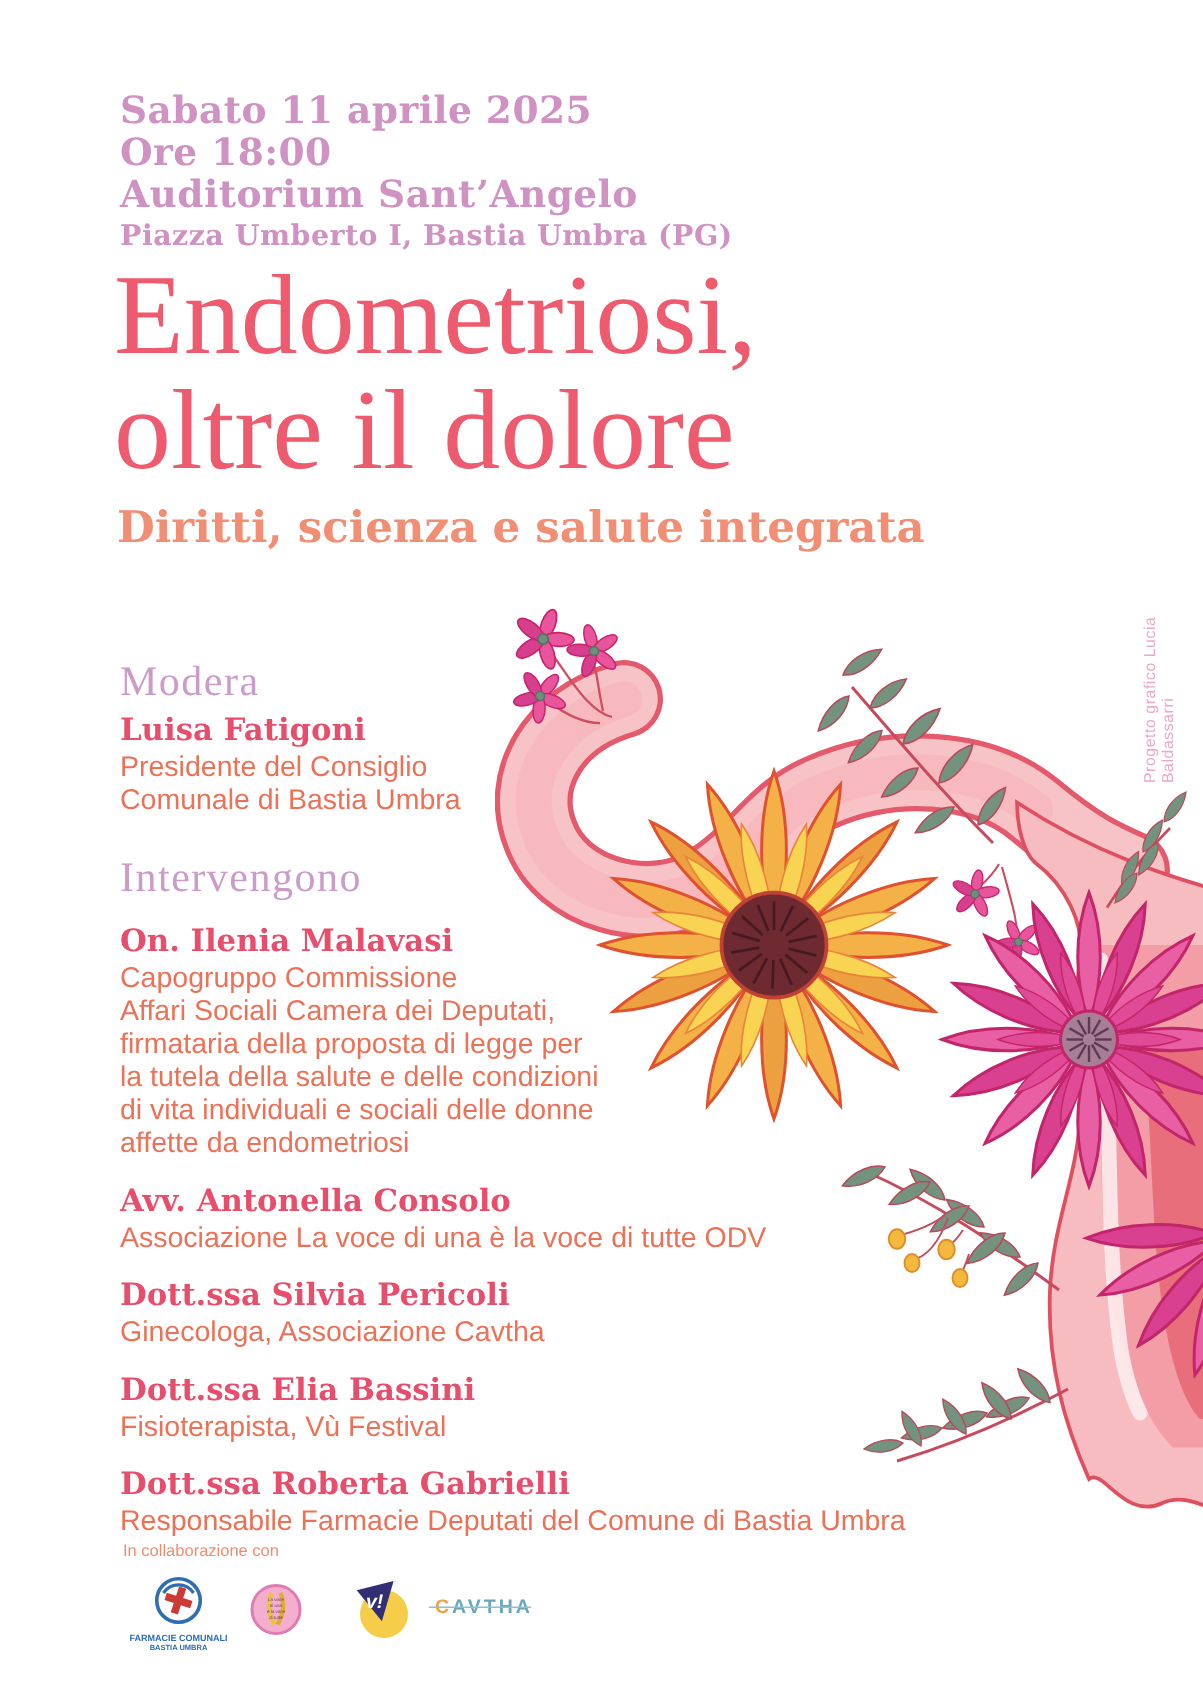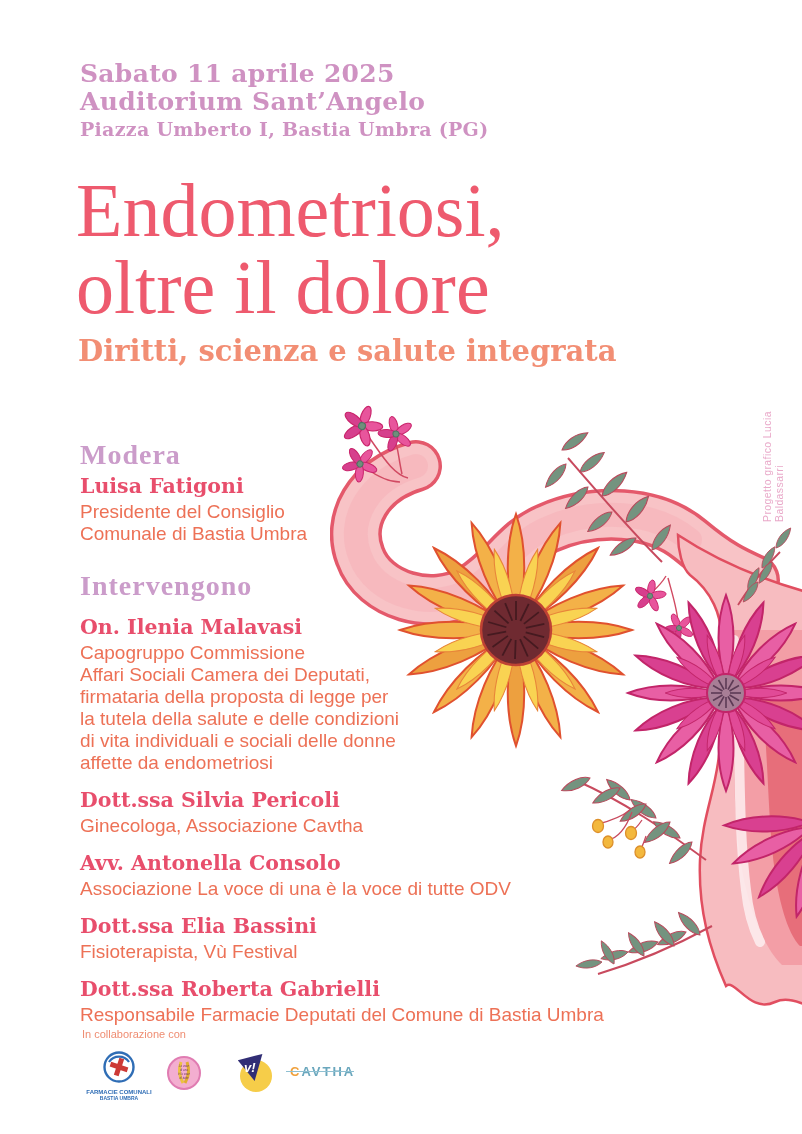--- a/index.html
+++ b/index.html
@@ -13,21 +13,21 @@
   .top-info .l{font-size:25px;line-height:28px;letter-spacing:.3px;}
   .top-info .l.small{font-size:19px;line-height:24px;margin-top:1px;}
   
   .title{position:absolute;left:76px;top:172px;color:#ee5a6e;
     font-family:"Liberation Serif",serif;font-weight:400;
     font-size:76px;line-height:77px;letter-spacing:0px;}
   .subtitle{position:absolute;left:78px;top:334px;color:#f28e74;
     font-family:"DejaVu Serif",serif;font-weight:bold;font-size:29px;}
   
   .col{position:absolute;left:80px;top:440px;width:560px;}
-  .sec-head{font-family:"Liberation Serif",serif;font-weight:700;
+  .sec-head{font-family:"Liberation Serif",serif;font-weight:400;
     color:#cb9cca;font-size:28px;line-height:30px;letter-spacing:1px;}
   .person-name{font-family:"DejaVu Serif",serif;font-weight:bold;
     color:#e84e6c;font-size:20.5px;line-height:24px;margin-top:14px;}
   .person-role{color:#ed7156;font-size:19px;line-height:22px;margin-top:3px;
     white-space:pre-line;}
   .gap-mod{margin-top:4px;}
   .sec-head.second{margin-top:26px;}
   
   .collab{position:absolute;left:82px;top:1028px;color:#ef8d72;font-size:11px;}
   .logos{position:absolute;left:84px;top:1048px;width:300px;height:70px;}
@@ -61,20 +61,21 @@
   
   .illus{position:absolute;left:330px;top:390px;width:472px;height:650px;z-index:1;}
 </style>
 </head>
 <body>
 
 <div class="poster">
 
   <div class="top-info">
     <div class="l">Sabato 11 aprile 2025</div>
+    <div class="l">Ore 18:00</div>
     <div class="l">Auditorium Sant’Angelo</div>
     <div class="l small">Piazza Umberto I, Bastia Umbra (PG)</div>
   </div>
 
   <div class="title">
     <div>Endometriosi,</div>
     <div>oltre il dolore</div>
   </div>
   <div class="subtitle">Diritti, scienza e salute integrata</div>
 
@@ -295,26 +296,26 @@
     <div>
       <div class="person-name">On. Ilenia Malavasi</div>
       <div class="person-role">Capogruppo Commissione
 Affari Sociali Camera dei Deputati,
 firmataria della proposta di legge per
 la tutela della salute e delle condizioni
 di vita individuali e sociali delle donne
 affette da endometriosi</div>
     </div>
     <div>
+      <div class="person-name">Avv. Antonella Consolo</div>
+      <div class="person-role">Associazione La voce di una è la voce di tutte ODV</div>
+    </div>
+    <div>
       <div class="person-name">Dott.ssa Silvia Pericoli</div>
       <div class="person-role">Ginecologa, Associazione Cavtha</div>
-    </div>
-    <div>
-      <div class="person-name">Avv. Antonella Consolo</div>
-      <div class="person-role">Associazione La voce di una è la voce di tutte ODV</div>
     </div>
     <div>
       <div class="person-name">Dott.ssa Elia Bassini</div>
       <div class="person-role">Fisioterapista, Vù Festival</div>
     </div>
     <div>
       <div class="person-name">Dott.ssa Roberta Gabrielli</div>
       <div class="person-role">Responsabile Farmacie Deputati del Comune di Bastia Umbra</div>
     </div>
   </div>

